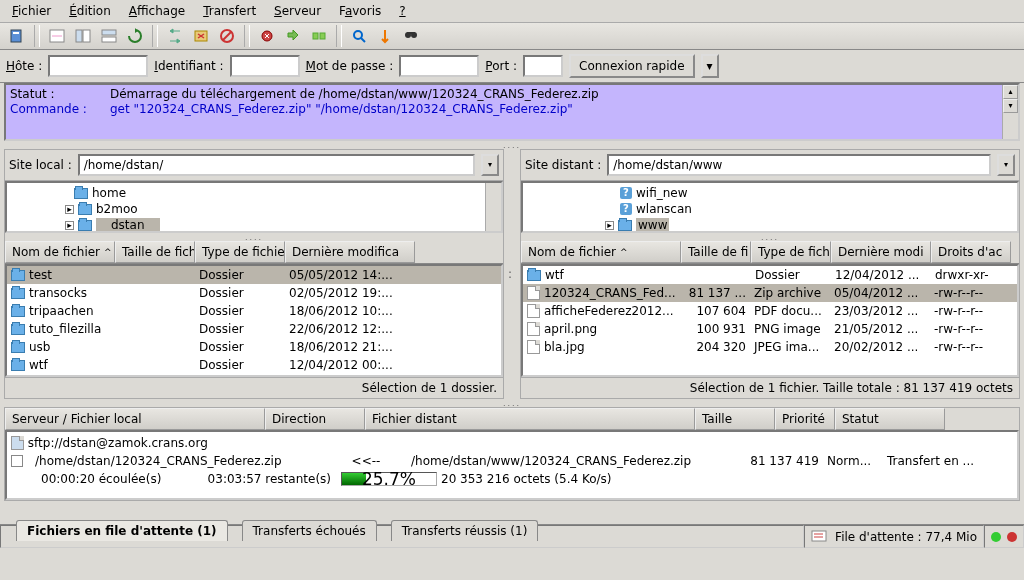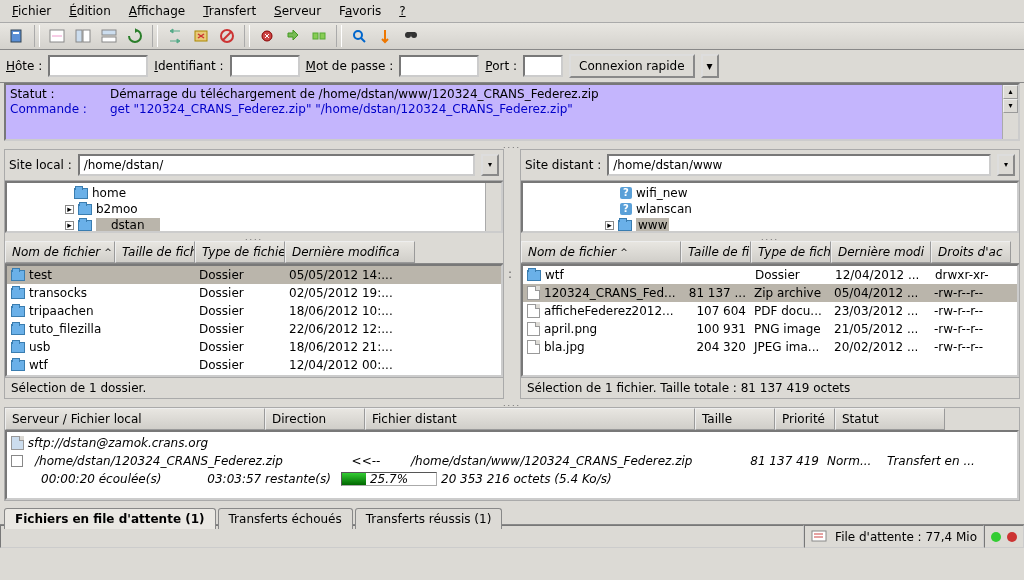--- a/index.html
+++ b/index.html
@@ -27,39 +27,39 @@
 .vsplit::after{content:":";color:#666;}
 .siterow{display:flex;align-items:center;padding:4px;gap:6px;border-bottom:1px solid #aaa;}
 .siterow .combo{flex:1;display:flex;background:#fff;border:2px inset #ccc;height:22px;align-items:center;padding:0 4px;}
 .siterow .combo-arrow{width:18px;height:22px;border:2px outset #ddd;background:#dcdad5;text-align:center;font-size:8px;line-height:18px;}
 .tree{flex:0 0 52px;background:#fff;border:2px inset #ccc;overflow:hidden;padding:2px;position:relative;}
 .tree-row{display:flex;align-items:center;height:16px;gap:4px;white-space:nowrap;}
 .tree-scroll{position:absolute;right:0;top:0;bottom:0;width:16px;background:#dcdad5;border-left:1px solid #aaa;}
 .folder-icon{width:14px;height:11px;background:#6ab0e8;border:1px solid #3a7db0;position:relative;display:inline-block;}
 .folder-icon::before{content:"";position:absolute;top:-3px;left:0;width:6px;height:3px;background:#6ab0e8;border:1px solid #3a7db0;border-bottom:none;}
 .expand{width:9px;height:9px;border:1px solid #888;background:#fff;font-size:9px;line-height:7px;text-align:center;color:#000;}
-.listhdr{display:flex;background:#dcdad5;border-bottom:1px solid #888;font-style:italic;}
+.listhdr{display:flex;background:#dcdad5;border-bottom:1px solid #888;}
 .listhdr .col{border:1px outset #eee;padding:3px 6px;white-space:nowrap;overflow:hidden;background:linear-gradient(#e8e6e1,#d0cec9);display:flex;align-items:center;gap:4px;}
 .listbody{flex:1;background:#fff;border:2px inset #ccc;overflow:hidden;position:relative;}
 .row{display:flex;align-items:center;height:18px;padding-left:4px;}
 .row.sel{background:#bab5ab;color:#000;}
 .row .cell{white-space:nowrap;overflow:hidden;padding:0 4px;}
 .file-icon{width:13px;height:14px;background:#fff;border:1px solid #999;position:relative;display:inline-block;flex-shrink:0;}
 .file-icon::after{content:"";position:absolute;top:-1px;right:-1px;width:4px;height:4px;background:#dcdad5;border-left:1px solid #999;border-bottom:1px solid #999;}
-.status{padding:3px 6px;border-top:1px solid #aaa;background:#dcdad5;white-space:nowrap;overflow:hidden;}
+.status{padding:3px 6px;border-top:1px solid #aaa;background:#dcdad5;white-space:nowrap;overflow:hidden;text-align:right;}
 .queue{margin:0 4px;border:1px solid #aaa;background:#dcdad5;}
 .queuehdr{display:flex;}
 .queuehdr .col{border:1px outset #eee;padding:3px 6px;background:linear-gradient(#e8e6e1,#d0cec9);white-space:nowrap;overflow:hidden;}
-.queuebody{background:#fff;border:2px inset #ccc;height:70px;padding:2px 4px;font-style:italic;}
+.queuebody{background:#fff;border:2px inset #ccc;height:70px;padding:2px 4px;}
 .qline{display:flex;align-items:center;height:18px;white-space:nowrap;}
 .progress{width:96px;height:14px;border:1px inset #aaa;background:#fff;position:relative;display:inline-block;vertical-align:middle;}
 .progress .bar{position:absolute;left:0;top:0;bottom:0;background:linear-gradient(#3c3,#060);}
-.progress .txt{position:absolute;inset:0;text-align:center;font-size:12px;line-height:12px;}
+.progress .txt{position:absolute;inset:0;text-align:center;font-size:17px;line-height:12px;}
 .tabs{display:flex;margin:0 4px;padding-top:2px;}
-.tab{border:1px solid #888;border-bottom:none;padding:3px 10px;background:#dcdad5;margin-right:2px;border-radius:3px 3px 0 0;position:relative;top:5px;}
+.tab{border:1px solid #888;border-bottom:none;padding:3px 10px;background:#dcdad5;margin-right:2px;border-radius:3px 3px 0 0;position:relative;top:17px;margin-left:12px;}
 .tab.active{background:#eae8e3;font-weight:bold;z-index:2;}
 .bottombar{display:flex;border-top:1px solid #888;background:#dcdad5;margin-top:0;height:24px;align-items:stretch;}
 .bottombar .seg{border:1px inset #ccc;padding:3px 6px;display:flex;align-items:center;gap:6px;}
 .bottombar .spacer{flex:1;border:1px inset #ccc;}
 .led{width:10px;height:10px;border-radius:50%;display:inline-block;}
 .arrow{font-size:9px;}
 .q-icon{width:12px;height:12px;background:#5aa0d8;color:#fff;font-size:10px;line-height:12px;text-align:center;border-radius:2px;display:inline-block;font-weight:bold;}
 .chk{width:12px;height:12px;border:1px solid #888;background:#fff;display:inline-block;}
 svg{display:block;}
 </style>

